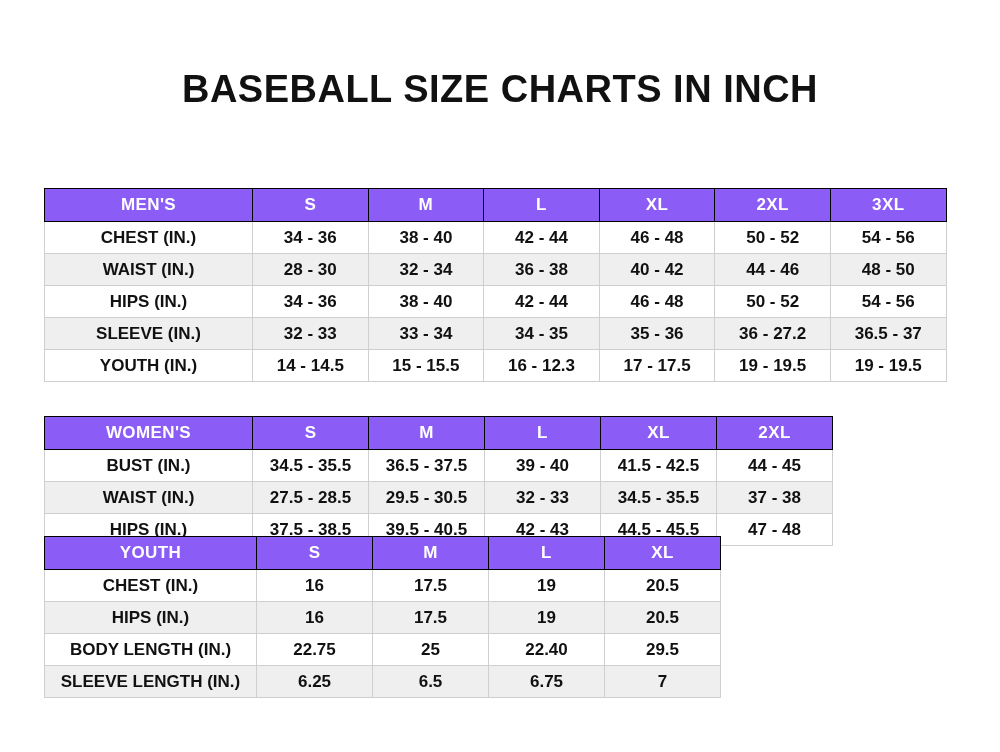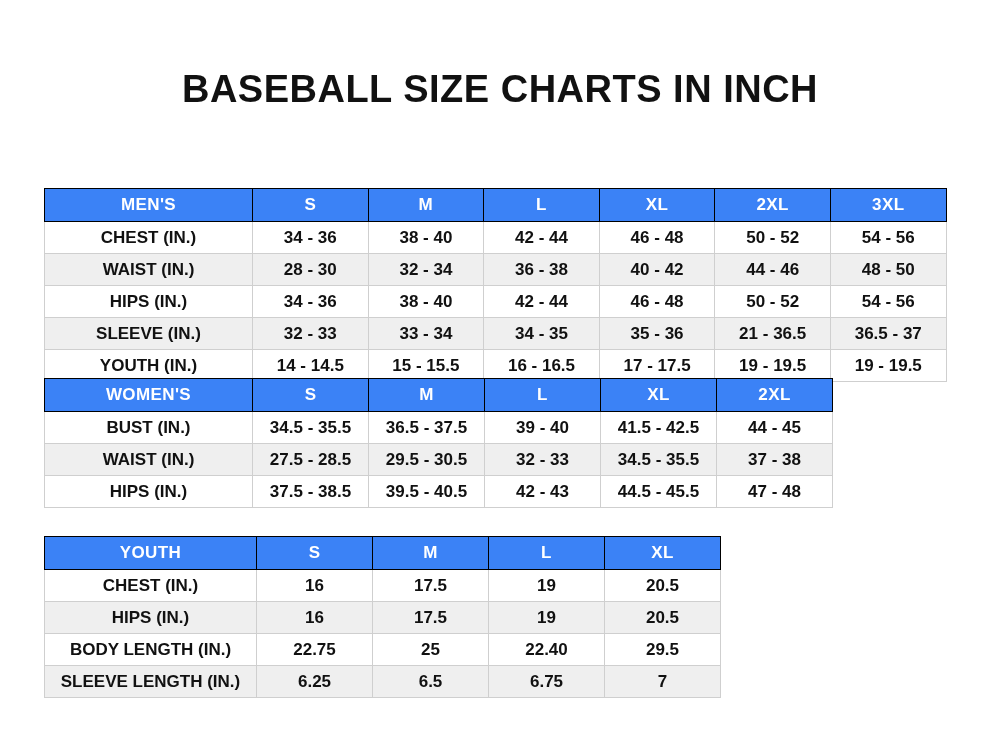--- a/index.html
+++ b/index.html
@@ -42,21 +42,21 @@
     text-align: center;
     vertical-align: middle;
     font-weight: bold;
     font-size: 17px;
     color: #111111;
     padding: 0;
     height: 31px;
     white-space: nowrap;
   }
   .table-block thead th {
-    background: #3b82f6;
+    background: #8b5cf6;
     color: #ffffff;
     border: 1px solid #000000;
     font-size: 17px;
     height: 32px;
     letter-spacing: 0.4px;
   }
   .table-block thead th.lbl {
     text-align: center;
   }
   .row-alt td {
@@ -73,21 +73,21 @@
   #mens-table {
     top: 188px;
     left: 44px;
     width: 902px;
   }
   #mens-table col.c0 { width: 208px; }
   #mens-table col.cx { width: 115.6px; }
 
   
   #womens-table {
-    top: 378px;
+    top: 416px;
     left: 44px;
     width: 789px;
   }
   #womens-table col.c0 { width: 208px; }
   #womens-table col.cx { width: 116px; }
 
   
   #youth-table {
     top: 536px;
     left: 44px;
@@ -152,28 +152,28 @@
         <td>46 - 48</td>
         <td>50 - 52</td>
         <td>54 - 56</td>
       </tr>
       <tr class="row-alt">
         <td class="lbl-cell">SLEEVE (IN.)</td>
         <td>32 - 33</td>
         <td>33 - 34</td>
         <td>34 - 35</td>
         <td>35 - 36</td>
-        <td>21 - 36.5</td>
+        <td>36 - 27.2</td>
         <td>36.5 - 37</td>
       </tr>
       <tr class="row-plain">
         <td class="lbl-cell">YOUTH (IN.)</td>
         <td>14 - 14.5</td>
         <td>15 - 15.5</td>
-        <td>16 - 16.5</td>
+        <td>16 - 12.3</td>
         <td>17 - 17.5</td>
         <td>19 - 19.5</td>
         <td>19 - 19.5</td>
       </tr>
     </tbody>
   </table>
 
   <table class="table-block" id="womens-table">
     <colgroup>
       <col class="c0">

